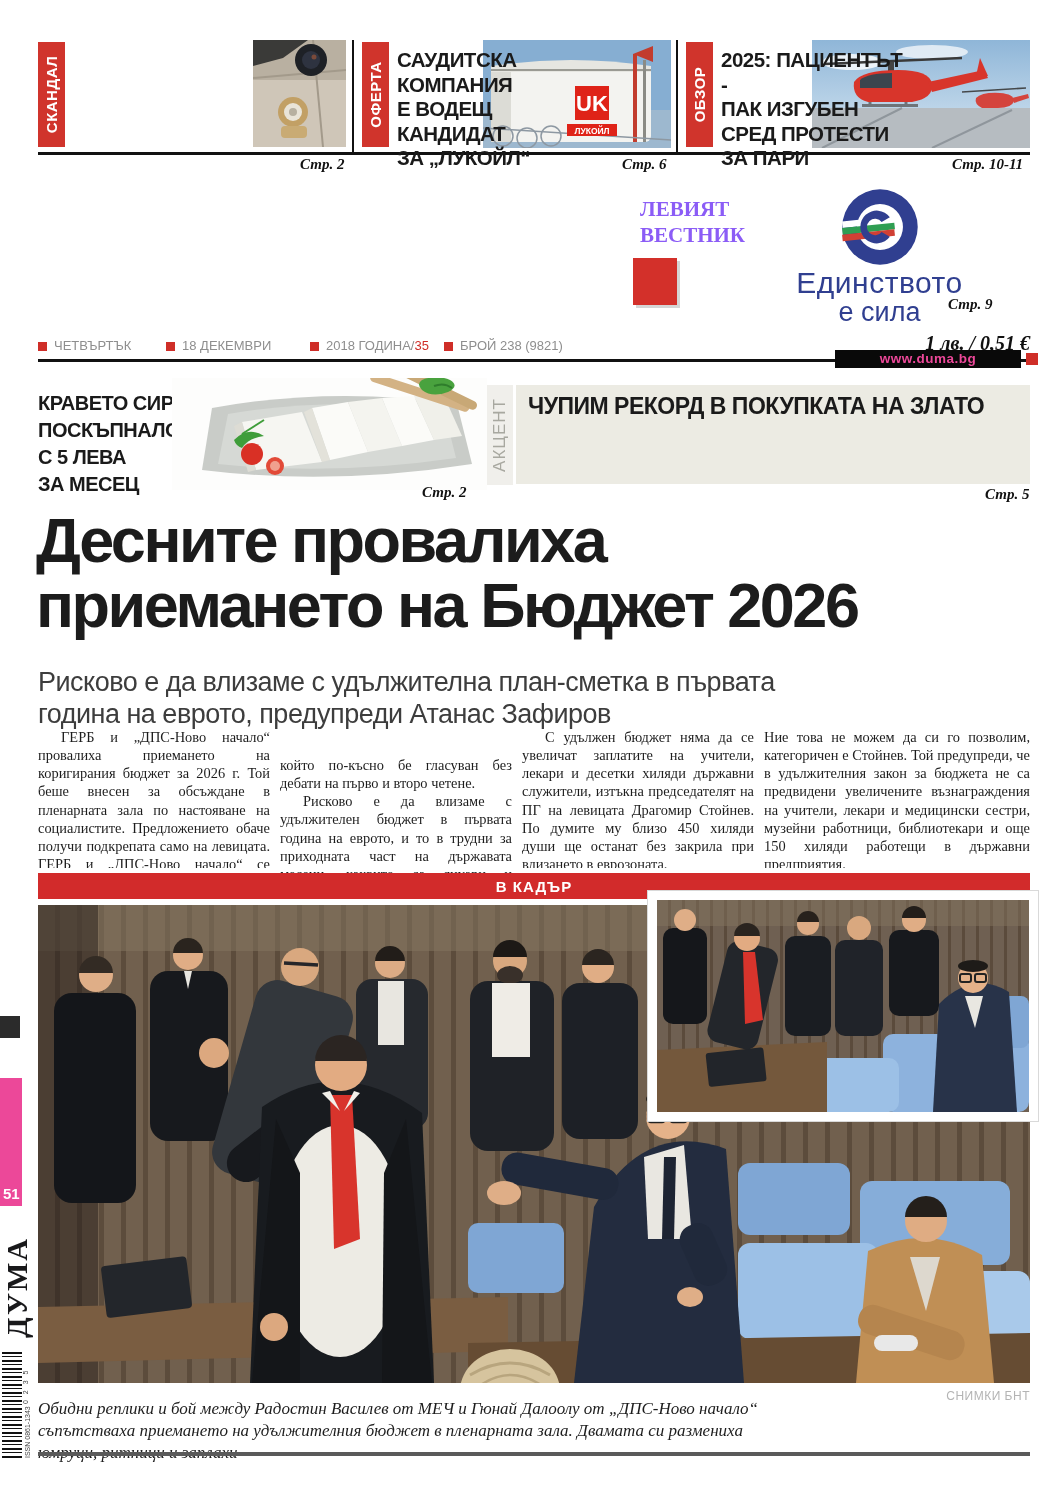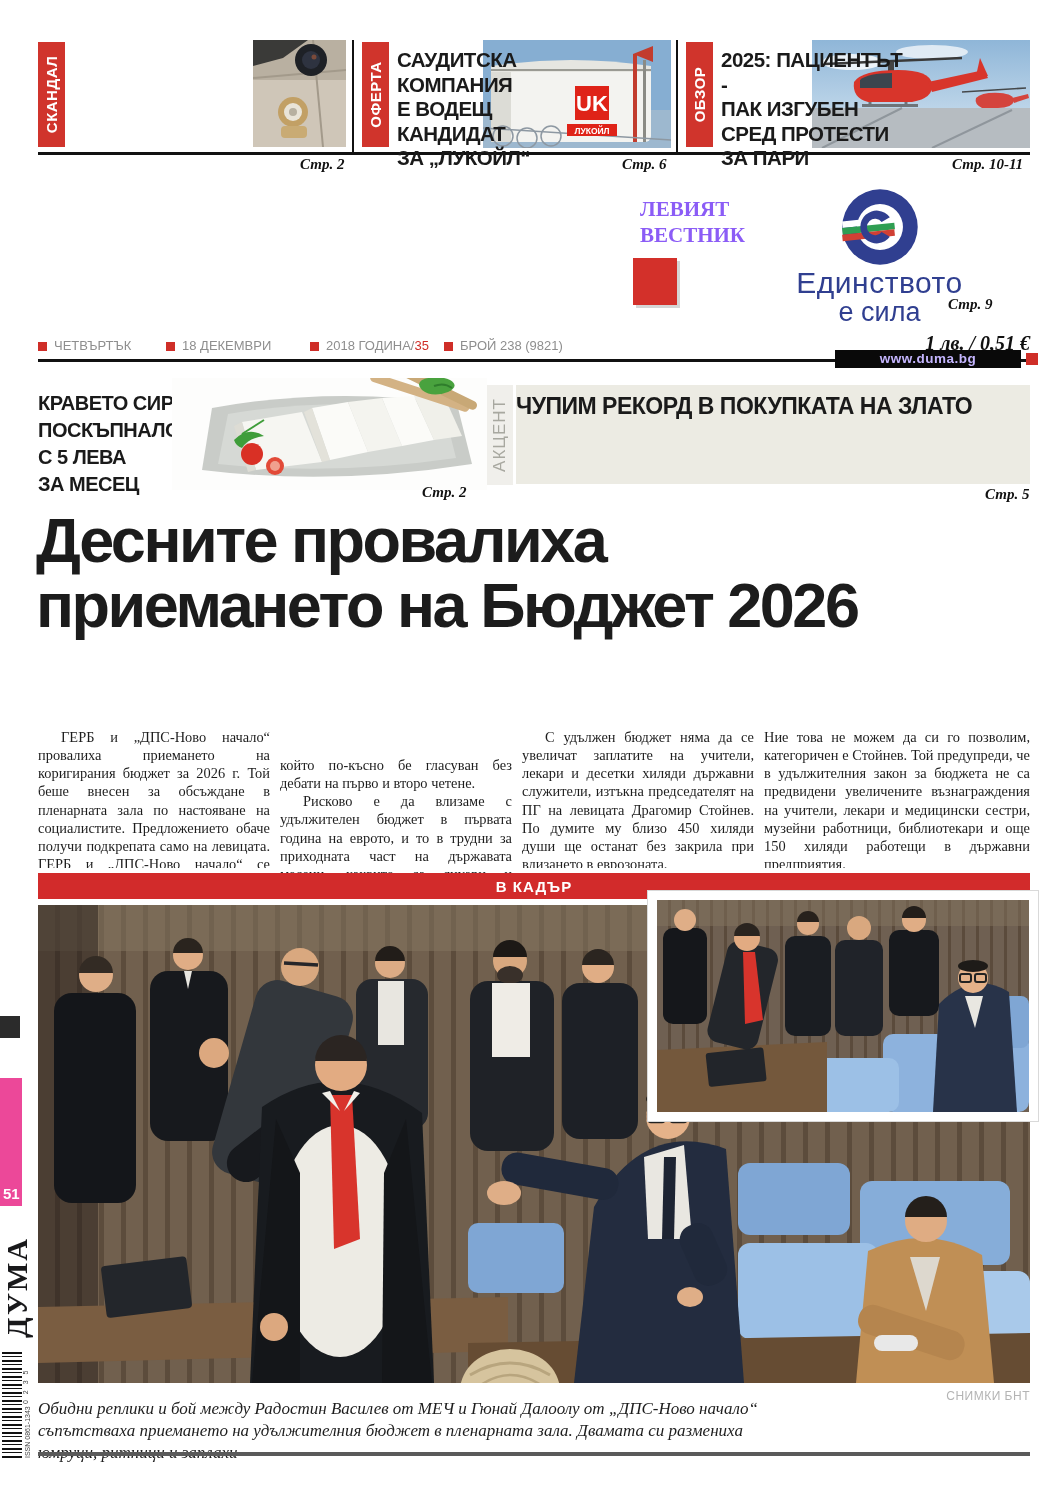--- a/index.html
+++ b/index.html
@@ -26,30 +26,30 @@
   .logo-emblem{width:82px;height:82px;margin:0 auto;display:block;}
   .logo-t1{font:400 30px/1.0 "Liberation Sans",sans-serif;letter-spacing:.5px;margin-top:0;}
   .logo-t2{font:400 27px/1.1 "Liberation Sans",sans-serif;}
   .logo-page{position:absolute;left:948px;top:296px;font:italic 700 15px "Liberation Serif",serif;color:#111;}
   .dateline{position:absolute;left:38px;top:338px;width:760px;font-size:13px;color:#8e8e8e;}
   .dl-item{position:absolute;white-space:nowrap;}
   .bullet{display:inline-block;width:9px;height:9px;background:#cf2e28;margin-right:7px;vertical-align:-1px;}
   .dl-red{color:#cf2e28;}
   .price{position:absolute;right:28px;top:332px;font:italic 700 20px "Liberation Serif",serif;color:#111;}
   .mastline{position:absolute;left:38px;top:359px;width:992px;height:3px;background:#111;}
-  .wwwbar{position:absolute;left:835px;top:350px;width:186px;height:18px;background:#090909;color:#c4b5fd;
+  .wwwbar{position:absolute;left:835px;top:350px;width:186px;height:18px;background:#090909;color:#ec4899;
           font:700 13.5px/18px "Liberation Sans",sans-serif;text-align:center;letter-spacing:.5px;z-index:2;}
   .wwwsq{position:absolute;left:1026px;top:353px;width:12px;height:12px;background:#cf2e28;z-index:2;}
   
   .cheese-head{position:absolute;left:38px;top:390px;font-weight:700;font-size:20px;line-height:1.35;letter-spacing:-.5px;}
   .akcent{position:absolute;left:487px;top:385px;width:26px;height:100px;background:#f0efeb;
           display:flex;align-items:center;justify-content:center;}
   .akcent span{transform:rotate(-90deg);color:#a8a8a0;font-size:17px;letter-spacing:1px;white-space:nowrap;}
   .goldbox{position:absolute;left:516px;top:385px;width:514px;height:99px;background:#ecebe3;padding:0;}
-  .gold-head{font-weight:700;font-size:23px;letter-spacing:-.5px;margin:8px 0 4px 0;}
+  .gold-head{font-weight:700;font-size:23px;letter-spacing:-.5px;margin:8px 0 4px 12px;}
   .gold-text{font:italic 16.5px/1.28 "Liberation Serif",serif;color:#222;margin:0 14px 0 12px;text-indent:2.2em;}
   
   .lead-head{position:absolute;left:36px;top:508px;font-weight:700;font-size:63px;line-height:1.03;
              letter-spacing:-2.5px;color:#1c1c1c;}
   .lead-sub{position:absolute;left:38px;top:666px;font-size:27px;line-height:1.2;letter-spacing:-.5px;color:#3d3d3d;}
   .bodycol{position:absolute;top:728px;width:232px;height:140px;font:14.4px/1.26 "Liberation Serif",serif;
            color:#1d1d1d;text-align:justify;overflow:hidden;}
   .bodycol p{margin:0;}
   .ind{text-indent:1.6em;}
   
@@ -243,20 +243,22 @@
       <span>АКЦЕНТ</span>
     </div>
 
   <div class="goldbox">
     <div class="gold-head">ЧУПИМ РЕКОРД В ПОКУПКАТА НА ЗЛАТО</div>
   </div>
   <div class="pagenum" style="top:486px;left:985px;">Стр. 5</div>
 
   <div class="lead-head ml">Десните провалиха
 приемането на Бюджет 2026</div>
+  <div class="lead-sub ml">Рисково е да влизаме с удължителна план-сметка в първата
+година на еврото, предупреди Атанас Зафиров</div>
 
   <div class="bodycol" style="left:38px;">
     <p class="ind">ГЕРБ и „ДПС-Ново начало“ провалиха приемането на коригирания бюджет за 2026 г. Той беше внесен за обсъждане в пленарната зала по настояване на социалистите. Предложението обаче получи подкрепата само на левицата. ГЕРБ и „ДПС-Ново начало“ се въздържаха, а от ИТН бяха против. Паралелно с него беше депозиран и удължителният бюджет,</p>
   </div>
   <div class="bodycol" style="left:280px;margin-top:28px;">
     <p>който по-късно бе гласуван без дебати на първо и второ четене.</p>
     <p class="ind">Рисково е да влизаме с удължителен бюджет в първата година на еврото, и то в трудни за приходната част на държавата месеци, каквито са януари и февруари, предупреди по-рано председателят на НС на БСП и вицепремиер в оставка Атанас Зафиров. Той настоя</p>
   </div>
   <div class="bodycol" style="left:522px;">
     <p class="ind">С удължен бюджет няма да се увеличат заплатите на учители, лекари и десетки хиляди държавни служители, изтъкна председателят на ПГ на левицата Драгомир Стойнев. По думите му близо 450 хиляди души ще останат без закрила при влизането в еврозоната.</p>

